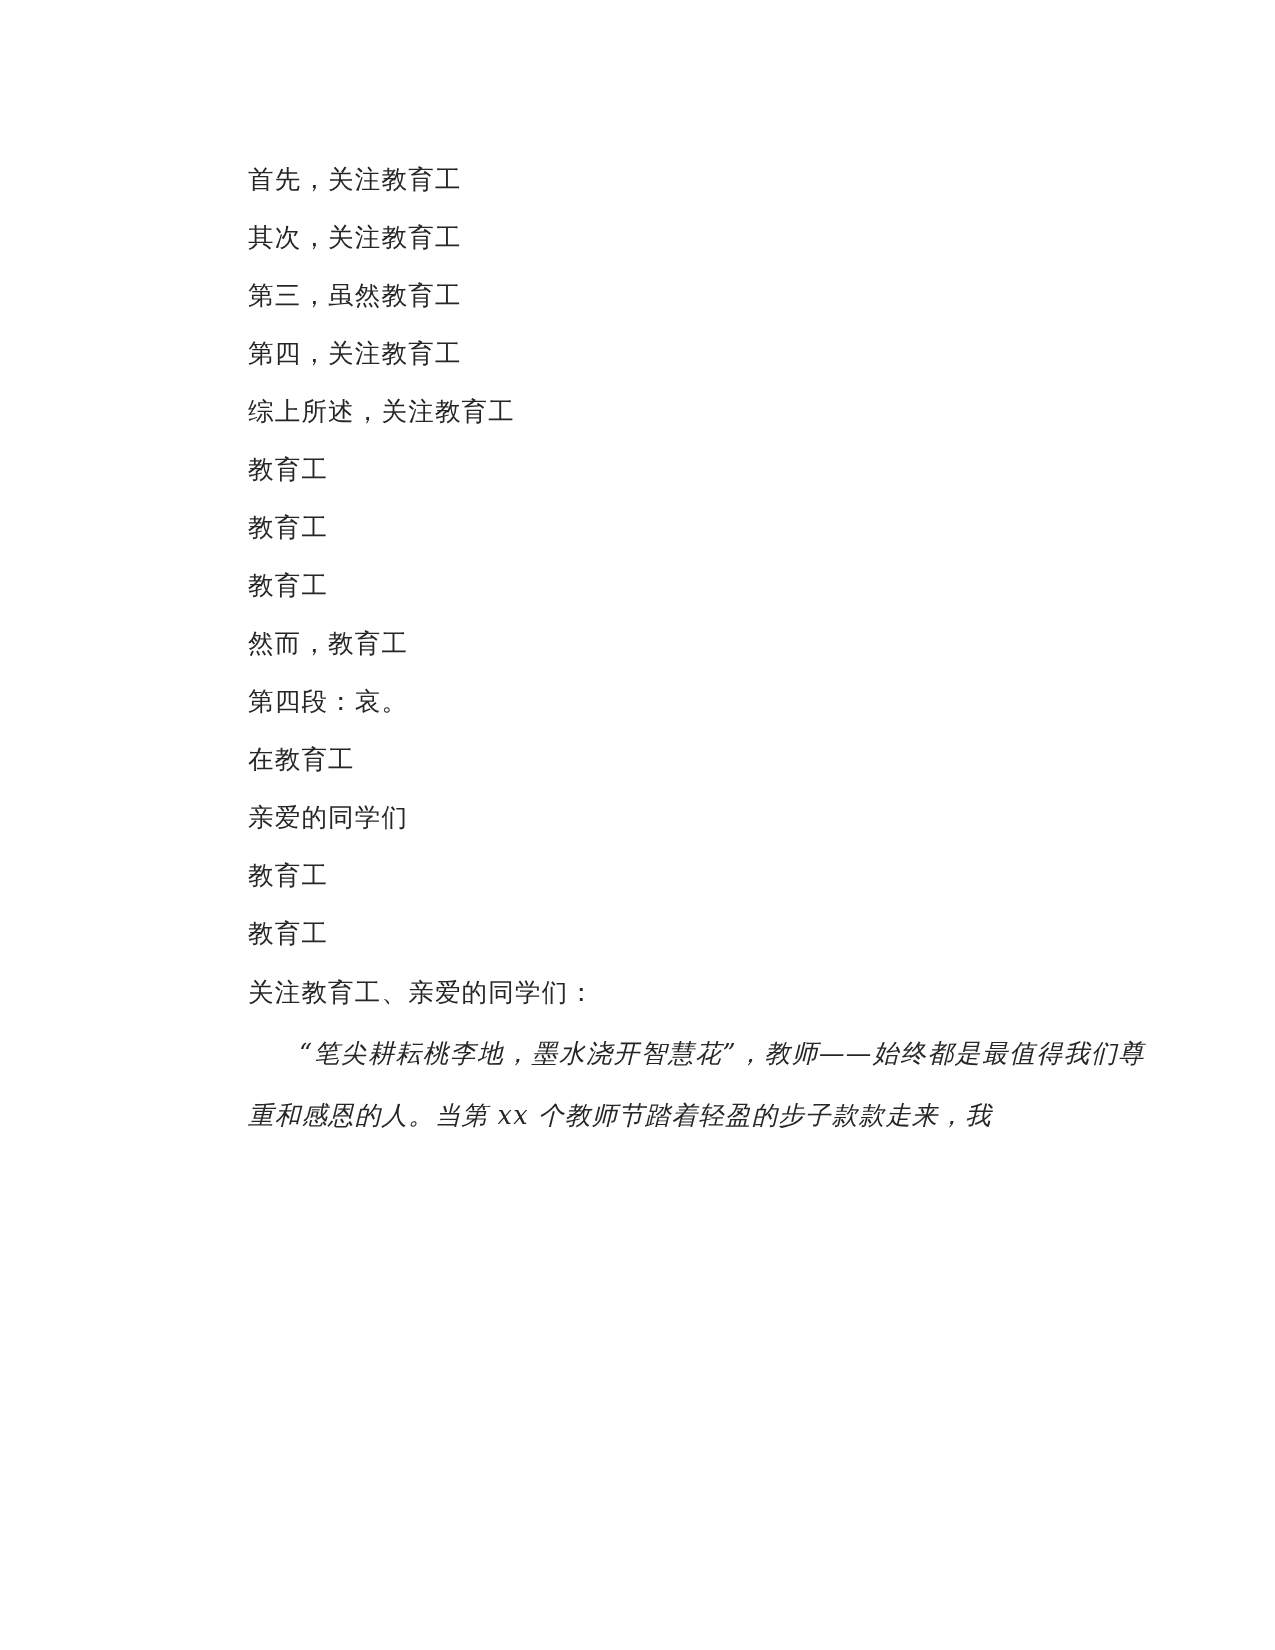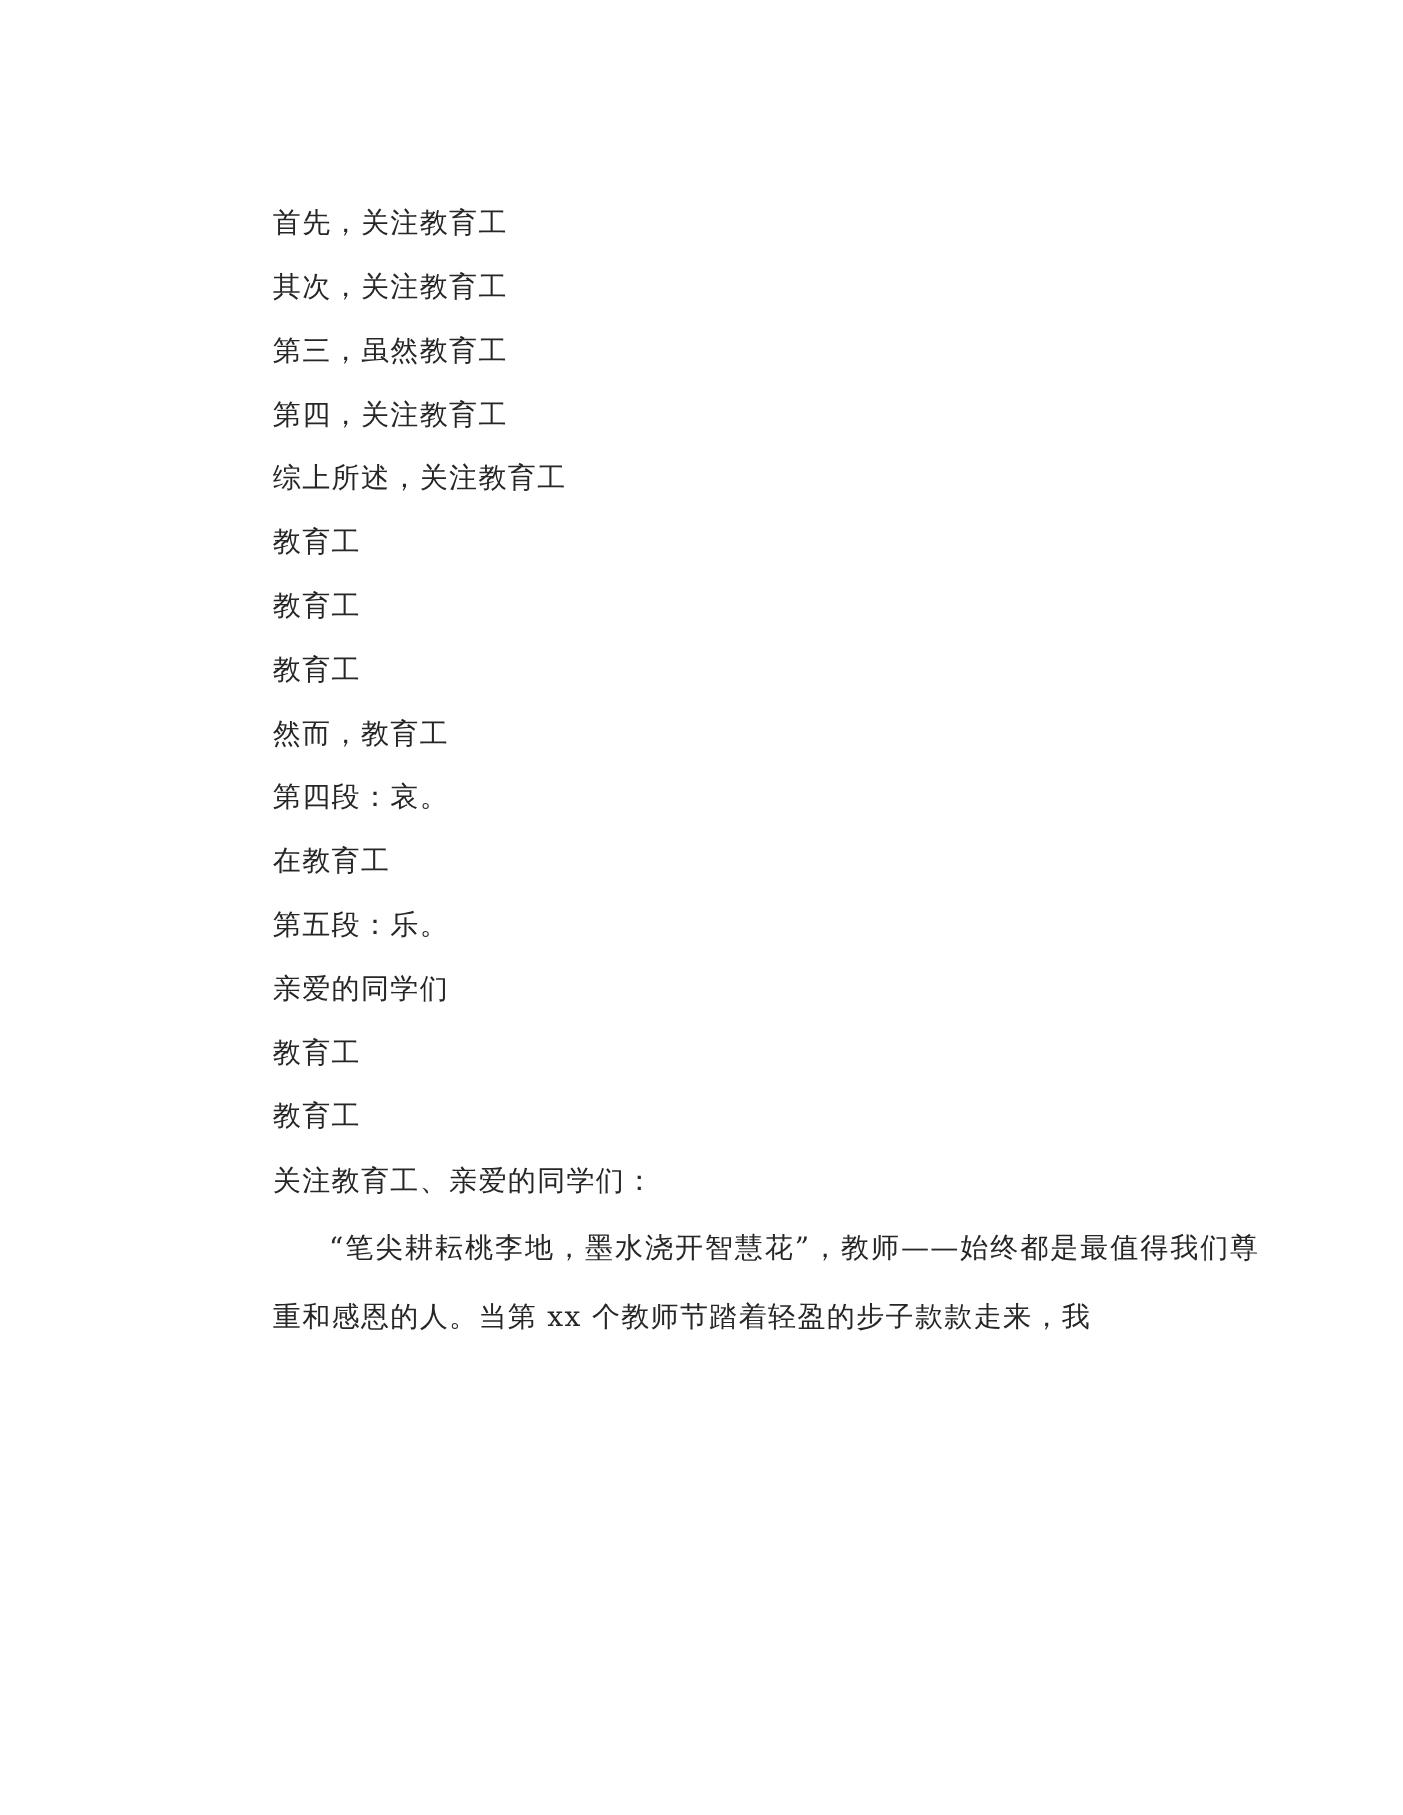--- a/index.html
+++ b/index.html
@@ -14,21 +14,20 @@
     color: #1a1a1a;
     -webkit-font-smoothing: antialiased;
   }
   .page {
     position: relative;
     width: 1275px;
     height: 1358px;
     box-sizing: border-box;
     padding: 150px 120px 60px 120px;
     background: #ffffff;
-    margin-top: 24px;
   }
   .doc-body {
     display: block;
   }
   .para {
     font-size: 25.5px;
     line-height: 58px;
     letter-spacing: 1.2px;
     color: #262626;
     margin: 0;
@@ -41,40 +40,40 @@
   }
   .para.closing {
     padding-left: 128px;
     line-height: 60px;
   }
   .para.final {
     padding-left: 128px;
     line-height: 62px;
     text-indent: 2em;
     padding-right: 10px;
+    font-style: italic;
   }
 </style>
 </head>
 <body>
 
 <div class="page">
   <div class="doc-body">
 
     <p class="para short">首先，关注教育工</p>
     <p class="para short">其次，关注教育工</p>
     <p class="para short">第三，虽然教育工</p>
     <p class="para short">第四，关注教育工</p>
     <p class="para short">综上所述，关注教育工</p>
     <p class="para short">教育工</p>
     <p class="para short">教育工</p>
     <p class="para short">教育工</p>
     <p class="para short">然而，教育工</p>
     <p class="para short">第四段：哀。</p>
     <p class="para short">在教育工</p>
-    <p class="para short">第五段：乐。</p>
     <p class="para short">亲爱的同学们</p>
     <p class="para short">教育工</p>
     <p class="para short">教育工</p>
     <p class="para closing">关注教育工、亲爱的同学们：</p>
     <p class="para final">“笔尖耕耘桃李地，墨水浇开智慧花”，教师——始终都是最值得我们尊重和感恩的人。当第 xx 个教师节踏着轻盈的步子款款走来，我</p>
 
   </div>
 </div>
 
 </body></html>

